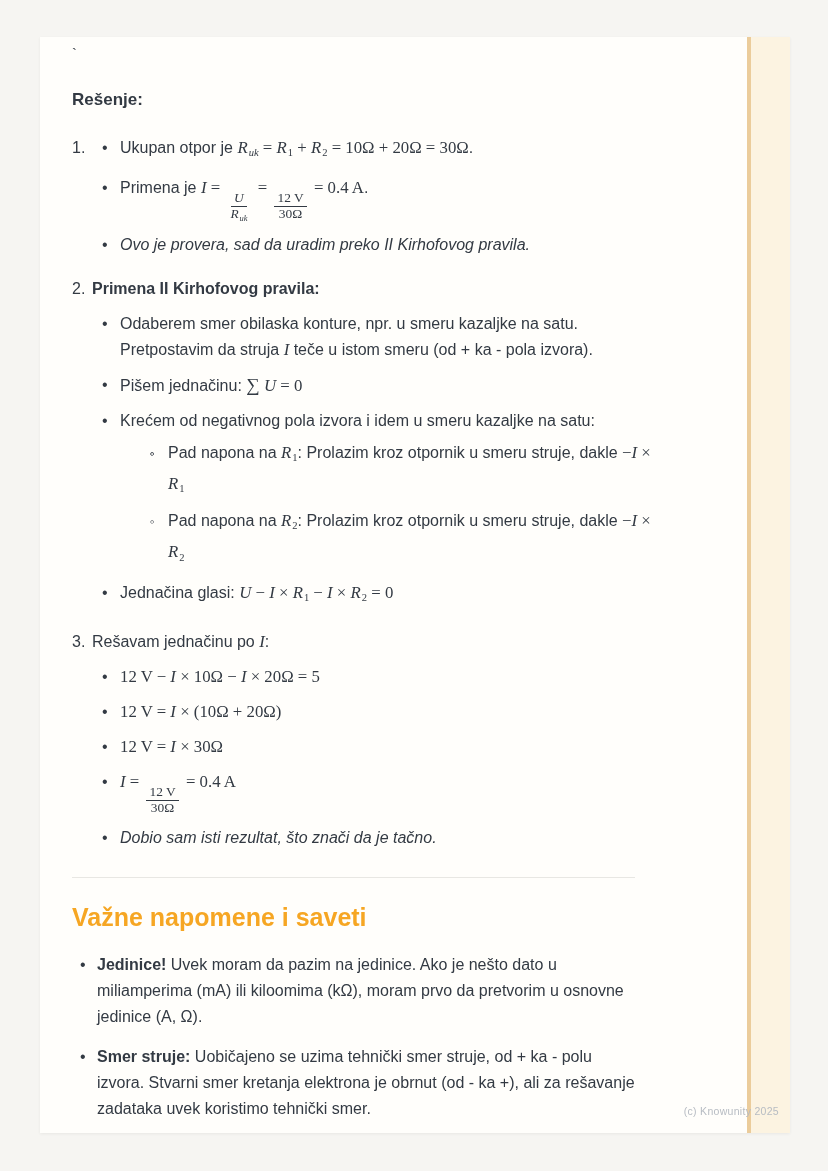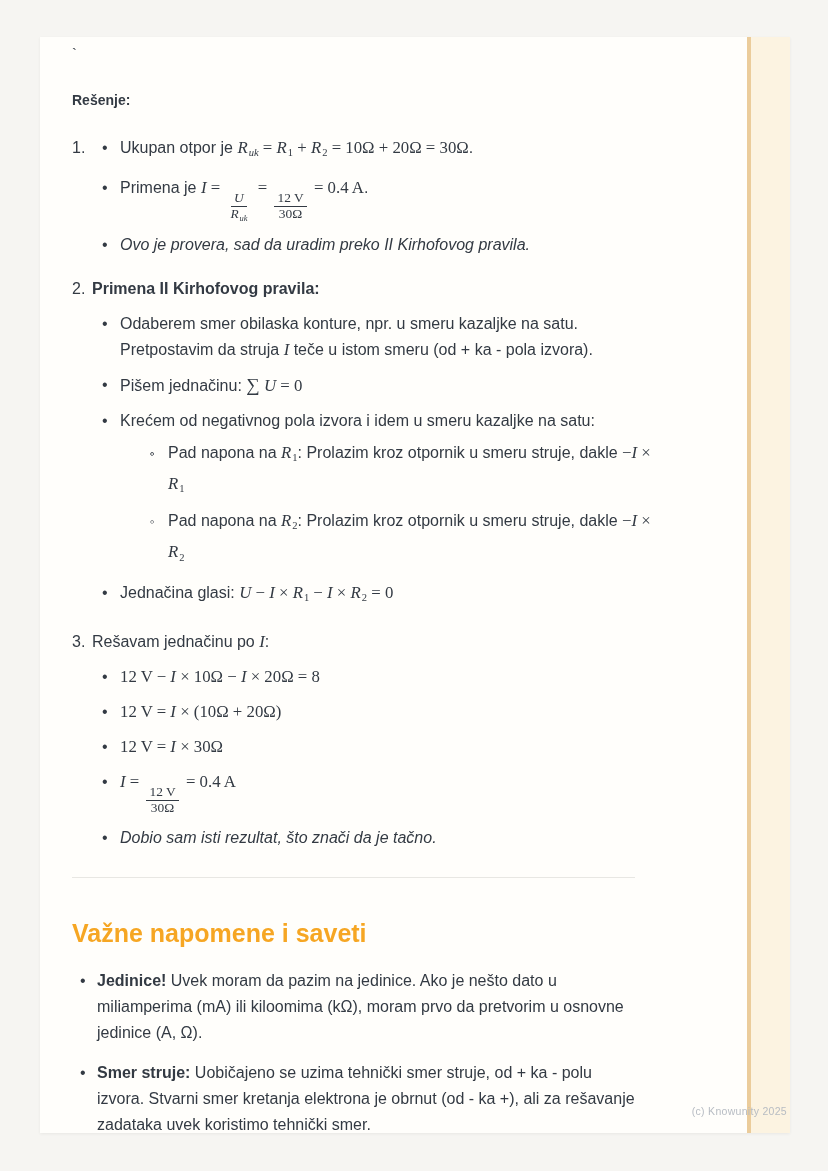--- a/index.html
+++ b/index.html
@@ -5,21 +5,21 @@
   html,body{margin:0;padding:0;background:#f6f5f2;}
   .page{position:relative;width:828px;height:1171px;background:#f6f5f2;overflow:hidden;
         font-family:"Liberation Sans",sans-serif;color:#333a43;}
   .card{position:absolute;left:40px;top:37px;width:750px;height:1096px;background:#fffefb;
         box-shadow:0 1px 3px rgba(0,0,0,0.06);display:flex;}
   .content{width:707px;box-sizing:border-box;padding:4px 28px 0 32px;
            font-size:16px;line-height:26px;}
   .strip{width:43px;box-sizing:border-box;background:#fcf3e1;border-left:4px solid #ebcc9b;}
 
   .stray{height:22px;font-size:15px;color:#333a43;}
-  .h-solution{font-size:14px;font-weight:bold;margin:24px 0 22px 0;line-height:26px;}
+  .h-solution{font-size:17px;font-weight:bold;margin:24px 0 22px 0;line-height:26px;}
 
   ol.sol{list-style:none;margin:0;padding:0;}
   ol.sol>li{position:relative;padding-left:20px;margin-bottom:18px;}
   ol.sol>li>.num{position:absolute;left:0;top:0;}
 
   ul.ul1{list-style:none;margin:9px 0 0 0;padding:0 0 0 10px;}
   ul.ul1>li{position:relative;padding-left:18px;margin-bottom:9px;}
   ul.ul2{list-style:none;margin:3px 0 0 0;padding:0 0 0 30px;}
   ul.ul2>li{position:relative;padding-left:18px;margin-bottom:6px;}
   ul.notes-ul{list-style:none;margin:0;padding:0 0 0 8px;}
@@ -31,23 +31,23 @@
   .math{font-family:"Liberation Serif",serif;font-size:1.05em;}
   .mv{font-style:italic;}
   .msub{font-size:0.66em;vertical-align:-0.3em;margin-left:1px;letter-spacing:0;text-align:center;}
   .msum{font-size:1.18em;}
   .frac{display:inline-flex;flex-direction:column;align-items:center;vertical-align:-0.72em;
         line-height:1.1;font-size:0.8em;margin:0 3px;}
   .fnum{display:block;border-bottom:1px solid #333a43;padding:0 3px;white-space:nowrap;}
   .fden{display:block;padding:0 3px;white-space:nowrap;}
 
   .divider{border:none;border-top:1px solid #e8e7e3;margin:26px 0 0 0;width:563px;}
-  .h-notes{color:#f6a623;font-size:25px;line-height:30px;font-weight:bold;margin:40px 0 20px 0;}
+  .h-notes{color:#f6a623;font-size:25px;line-height:30px;font-weight:bold;margin:24px 0 20px 0;}
 
-  .footer{position:absolute;right:3px;bottom:16px;z-index:2;font-size:10.5px;
+  .footer{position:absolute;right:11px;bottom:16px;z-index:2;font-size:10.5px;
           color:#b7bcc3;letter-spacing:0.3px;}
   em{}
 </style>
 </head>
 <body>
 
 <div class="page">
   <div class="card">
     <div class="content">
       <div class="stray">`</div>
@@ -68,21 +68,21 @@
               <li><span class="marker">•</span><span><span>Odaberem smer obilaska konture, npr. u smeru kazaljke na satu.</span><br><span>Pretpostavim da struja </span><span class="math mv">I</span><span> teče u istom smeru (od + ka - pola izvora).</span></span></li>
               <li><span class="marker">•</span><span><span>Pišem jednačinu: </span><span class="math msum">∑</span><span class="math"> </span><span class="math mv">U</span><span class="math"> = 0</span></span></li>
               <li><span class="marker">•</span><span><span>Krećem od negativnog pola izvora i idem u smeru kazaljke na satu:</span></span><ul class="ul2">
                   <li><span class="marker circle">◦</span></li>
                   <li><span class="marker circle">◦</span><span><span>Pad napona na </span><span class="math mv">R</span><span class="math msub">1</span><span>: Prolazim kroz otpornik u smeru struje, dakle </span><span class="math">−</span><span class="math mv">I</span><span class="math"> ×</span><br><span class="math mv">R</span><span class="math msub">1</span></span></li>
                   <li><span class="marker circle">◦</span><span><span>Pad napona na </span><span class="math mv">R</span><span class="math msub">2</span><span>: Prolazim kroz otpornik u smeru struje, dakle </span><span class="math">−</span><span class="math mv">I</span><span class="math"> ×</span><br><span class="math mv">R</span><span class="math msub">2</span></span></li>
                 </ul></li>
               <li><span class="marker">•</span><span><span>Jednačina glasi: </span><span class="math mv">U</span><span class="math"> − </span><span class="math mv">I</span><span class="math"> × </span><span class="math mv">R</span><span class="math msub">1</span><span class="math"> − </span><span class="math mv">I</span><span class="math"> × </span><span class="math mv">R</span><span class="math msub">2</span><span class="math"> = 0</span></span></li>
             </ul></li>
           <li><span class="num">3.</span><span><span>Rešavam jednačinu po </span><span class="math mv">I</span><span>:</span></span><ul class="ul1">
-              <li><span class="marker">•</span><span><span class="math">12 V − </span><span class="math mv">I</span><span class="math"> × 10Ω − </span><span class="math mv">I</span><span class="math"> × 20Ω = 8</span></span></li>
+              <li><span class="marker">•</span><span><span class="math">12 V − </span><span class="math mv">I</span><span class="math"> × 10Ω − </span><span class="math mv">I</span><span class="math"> × 20Ω = 5</span></span></li>
               <li><span class="marker">•</span><span><span class="math">12 V = </span><span class="math mv">I</span><span class="math"> × (10Ω + 20Ω)</span></span></li>
               <li><span class="marker">•</span><span><span class="math">12 V = </span><span class="math mv">I</span><span class="math"> × 30Ω</span></span></li>
               <li><span class="marker">•</span><span><span class="math mv">I</span><span class="math"> = </span><span class="math frac">
                     <span class="fnum"><span class="math">12 V</span></span>
                     <span class="fden"><span class="math">30Ω</span></span>
                   </span><span class="math"> = 0.4 A</span></span></li>
               <li><span class="marker">•</span><span><em>Dobio sam isti rezultat, što znači da je tačno.</em></span></li>
             </ul></li>
         </ol>
       <hr class="divider">

